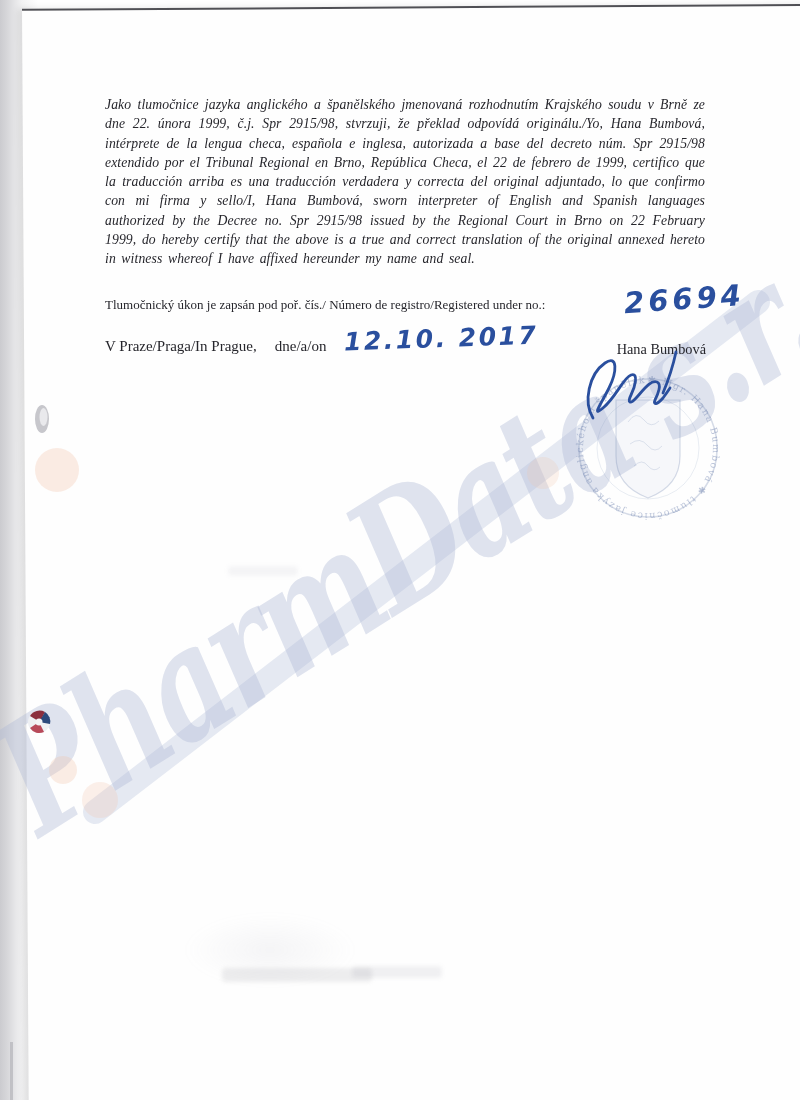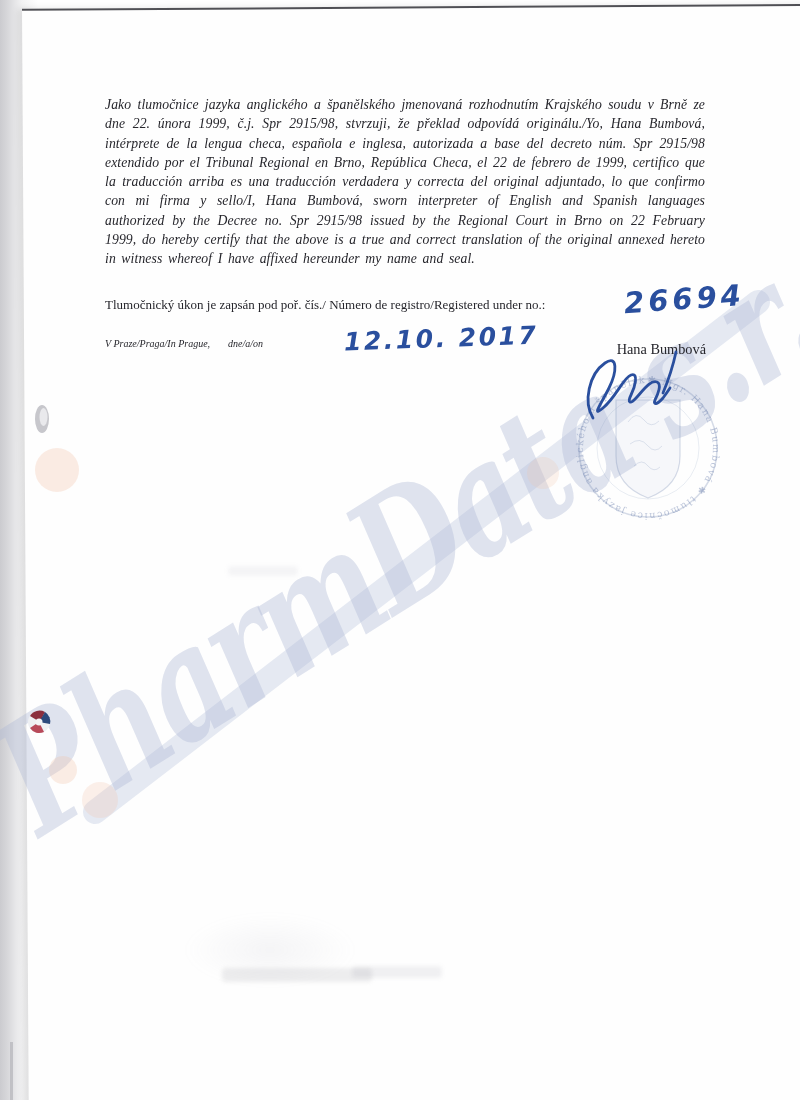--- a/index.html
+++ b/index.html
@@ -33,21 +33,21 @@
     font-style:italic;font-size:13.7px;line-height:19.3px;
     color:#26262c;text-align:justify;text-align-last:left;
     word-spacing:2px;letter-spacing:.1px;margin:0;
   }
   .reg-row{
     position:absolute;left:105px;top:297px;width:620px;
     font-size:13px;color:#26262c;
   }
   .place-row{
     position:absolute;left:105px;top:338px;width:560px;
-    font-style:italic;font-size:10px;color:#26262c;
+    font-size:15px;color:#26262c;
   }
   .place-row .date-label{margin-left:18px;}
   .signer-name{
     position:absolute;left:588px;top:341px;width:118px;text-align:right;
     font-size:14.3px;color:#26262c;
   }
 
   
   .hand{
     position:absolute;

